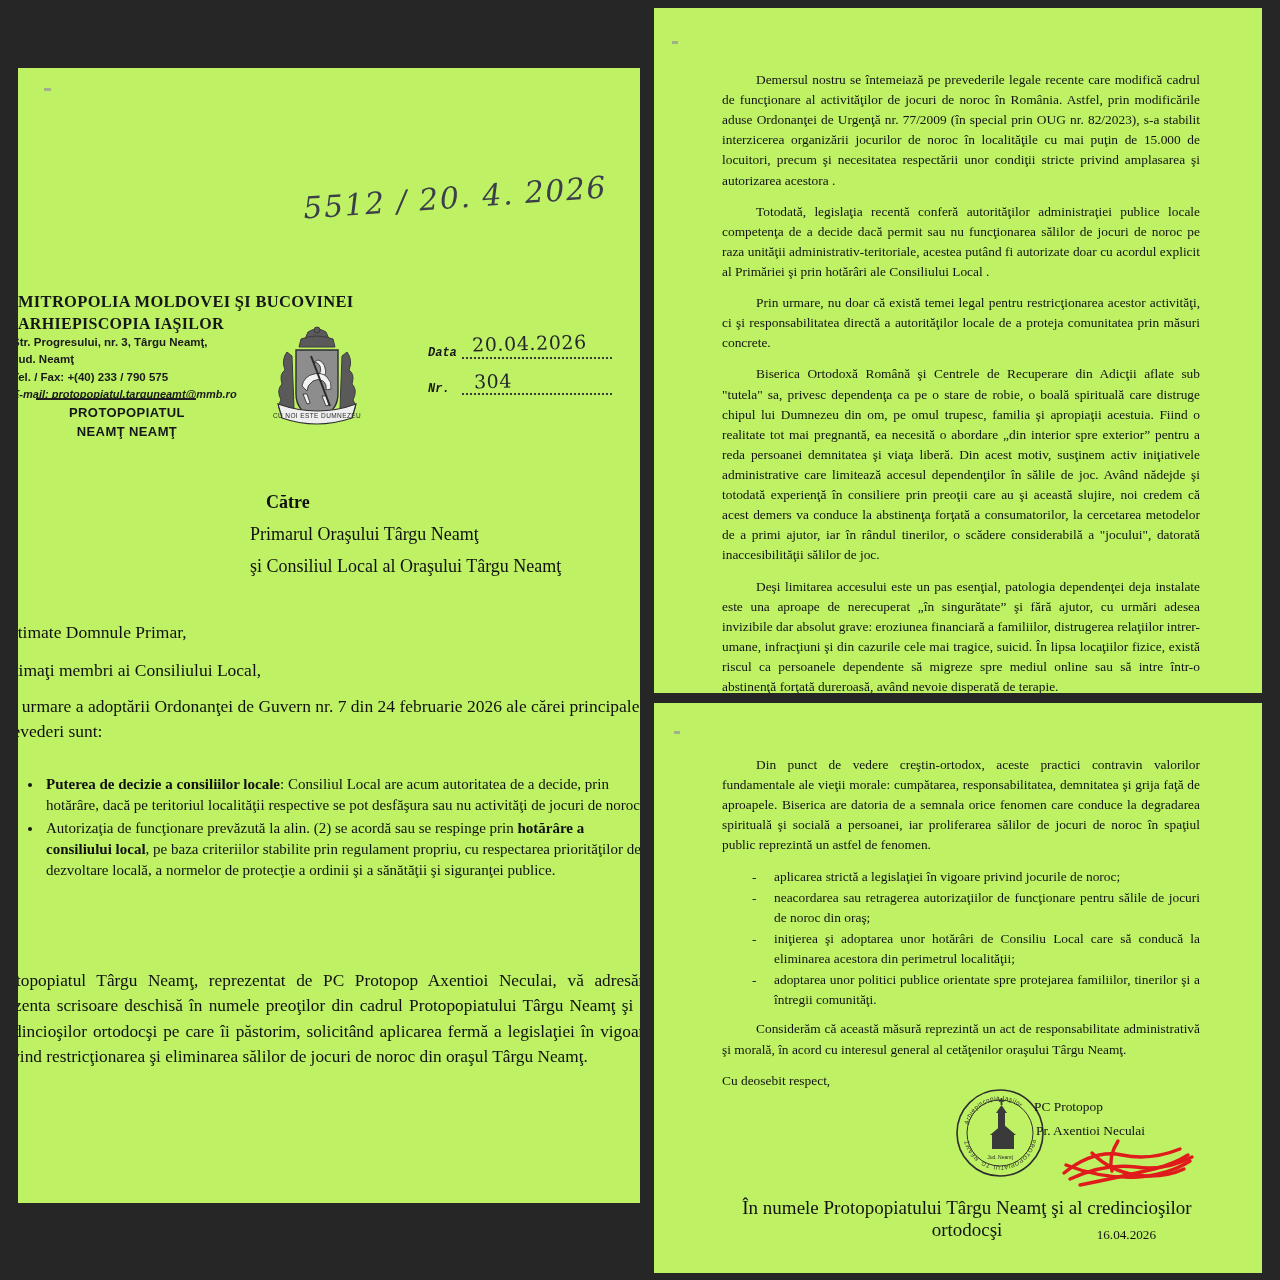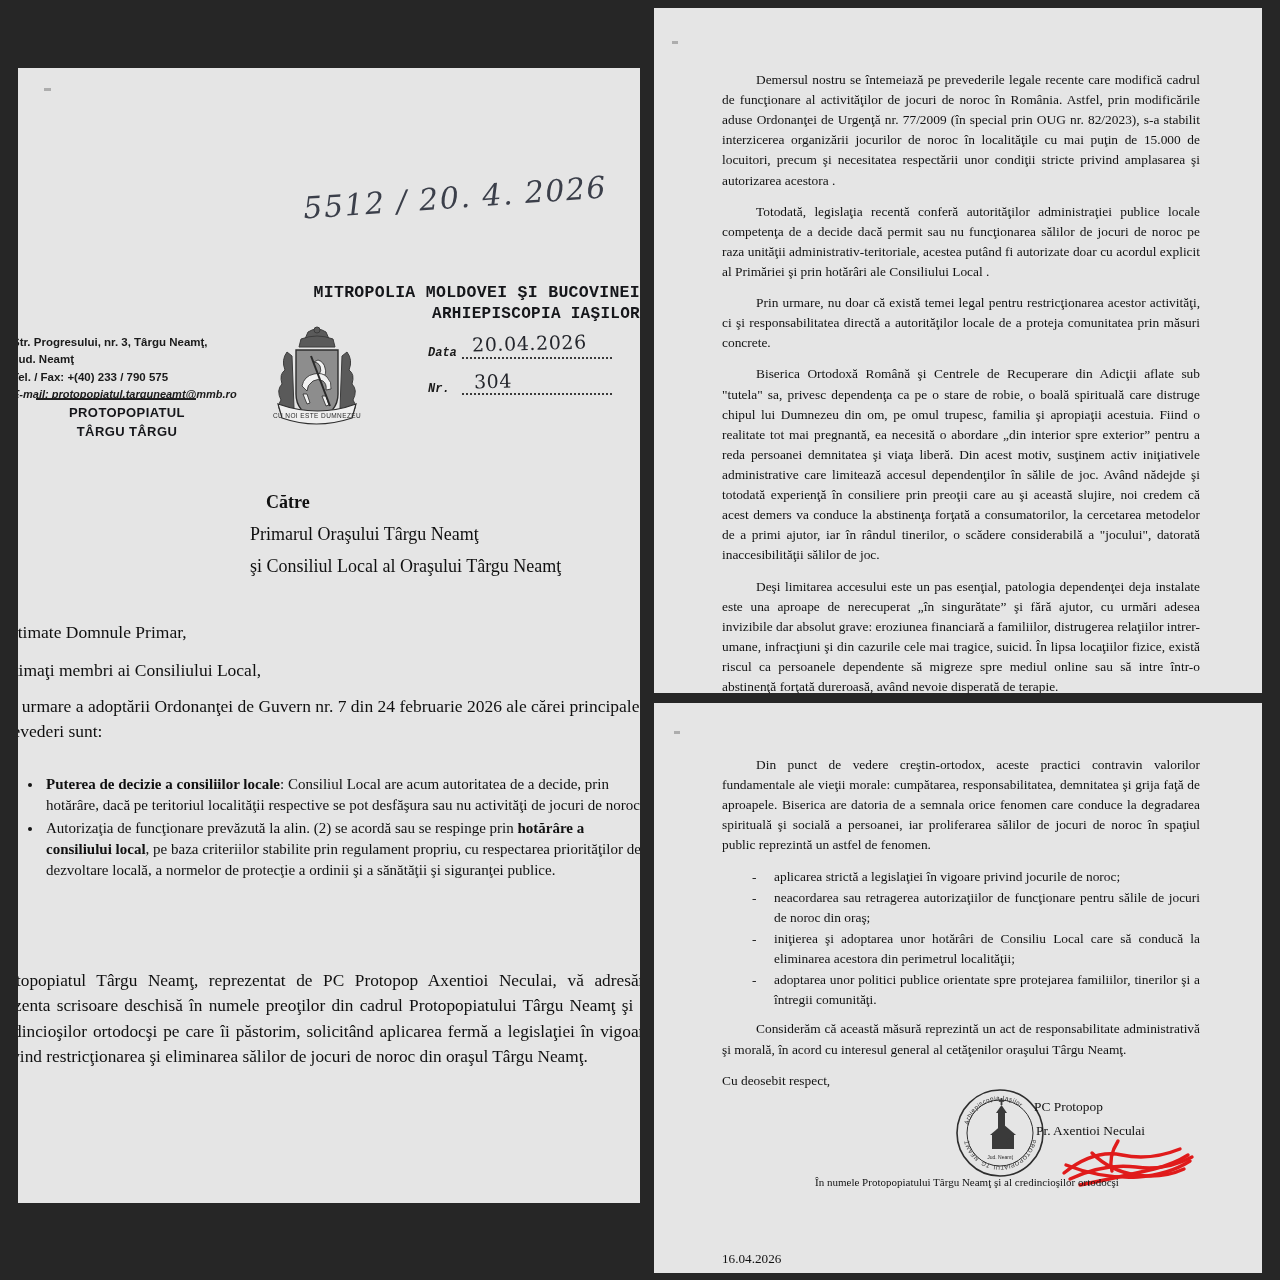--- a/index.html
+++ b/index.html
@@ -13,21 +13,21 @@
   }
   #root {
     position: relative;
     width: 1280px; height: 1280px;
     background: #262626;
   }
 
   
   .page {
     position: absolute;
-    background: #e5e5e5;
+    background: #bef264;
     color: #101010;
     overflow: hidden;
   }
   #page1 { left: 18px;  top: 68px;  width: 622px; height: 1135px; }
   #page2 { left: 654px; top: 8px;   width: 608px; height: 685px; }
   #page3 { left: 654px; top: 703px; width: 608px; height: 570px; }
 
   .scan-speck {
     position: absolute;
     width: 7px; height: 3px;
@@ -43,23 +43,23 @@
     font-size: 30px;
     font-style: italic;
     color: #3b3f4a;
     letter-spacing: 1.5px;
     transform: rotate(-4deg);
     white-space: nowrap;
   }
 
   .lh-title {
     position: absolute;
-    left: 0; right: 0; top: 214px;
-    text-align: right;
-    font-family: Liberation Mono, monospace;
+    left: 0; right: 0; top: 223px;
+    text-align: left;
+    font-family: Liberation Serif, serif;
     font-weight: bold;
     font-size: 16.5px;
     letter-spacing: .3px;
     line-height: 1.35;
     color: #15161a;
   }
   .lh-title .l2 { font-size: 16px; }
 
   .lh-addr {
     position: absolute;
@@ -188,26 +188,26 @@
     position: absolute; left: 80px; top: 18px;
     font-size: 13.4px; color: #121212; white-space: nowrap;
   }
   .sig-name2 {
     position: absolute; left: 82px; top: 42px;
     font-size: 13.4px; color: #121212; white-space: nowrap;
   }
   .scribble { position: absolute; left: 104px; top: 52px; width: 150px; height: 58px; }
 
   .sig-onbehalf {
-    position: absolute; left: 68px; top: 473px; width: 490px;
-    font-size: 11px; color: #121212; text-align: center;
+    position: absolute; left: 68px; top: 494px; width: 490px;
+    font-size: 19px; color: #121212; text-align: center;
   }
   .sig-date {
     position: absolute; left: 68px; top: 524px; width: 490px;
-    font-size: 13.2px; color: #121212; text-align: left; padding-right: 56px; margin-top: 24px;
+    font-size: 13.2px; color: #121212; text-align: right; padding-right: 56px;
   }
 </style>
 </head>
 <body>
 
 <div id="root">
 
   <div class="page" id="page1">
 
     <div class="scan-speck" style="left:26px; top:20px;"></div>
@@ -221,21 +221,21 @@
 
     <div class="lh-addr">
       <div>Str. Progresului, nr. 3, Târgu Neamţ,</div>
       <div>Jud. Neamţ</div>
       <div>Tel. / Fax: +(40) 233 / 790 575</div>
       <div class="email">E-mail: protopopiatul.targuneamt@mmb.ro</div>
     </div>
     <div class="lh-rule"></div>
     <div class="lh-sub">
       <div>PROTOPOPIATUL</div>
-      <div>TÂRGU TÂRGU</div>
+      <div>NEAMŢ NEAMŢ</div>
     </div>
 
     <svg class="crest" viewBox="0 0 122 108">
       <g fill="#5a5a5a" stroke="#3c3c3c" stroke-width="1">
 
         <path d="M52 6 q9 -6 18 0 l3 7 -24 0 z"></path>
         <circle cx="61" cy="4" r="3"></circle>
         <path d="M45 13 q16 -6 32 0 l2 8 -36 0 z"></path>
 
         <path d="M31 26 q-6 8 -2 18 q-6 4 -3 14 q-6 6 -1 16 q-5 7 1 14 l12 -6 -2 -52 z"></path>

